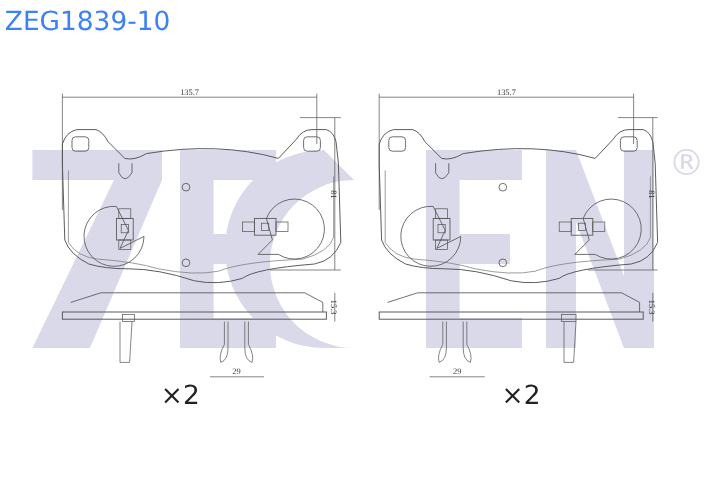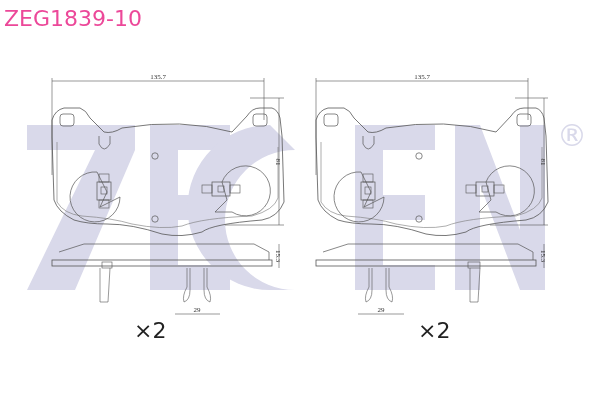--- a/index.html
+++ b/index.html
@@ -1,17 +1,17 @@
 <!DOCTYPE html>
 <html><head>
 <meta charset="utf-8">
 <style>
   html, body { margin: 0; padding: 0; }
   body { width: 600px; height: 400px; background: #ffffff; position: relative; overflow: hidden; font-family: "Liberation Sans", sans-serif; }
-  .title { position: absolute; left: 4px; top: 6px; font-family: "DejaVu Sans", sans-serif; font-size: 22px; color: #ec4899; letter-spacing: 0px; }
+  .title { position: absolute; left: 4px; top: 6px; font-family: "DejaVu Sans", sans-serif; font-size: 22px; color: #3b82f6; letter-spacing: 0px; }
   .watermark { position: absolute; left: 0; top: 0; width: 600px; height: 400px; }
   .drawing { position: absolute; left: 0; top: 0; width: 600px; height: 400px; }
   .qty { position: absolute; font-family: "DejaVu Sans", sans-serif; font-size: 22px; color: #222; }
   .dim { font-family: "Liberation Serif", serif; font-size: 7px; fill: #333; }
 </style>
 </head>
 <body>
 
 <svg class="watermark" viewBox="0 0 600 400">
   <g fill="#d9d9ea">

